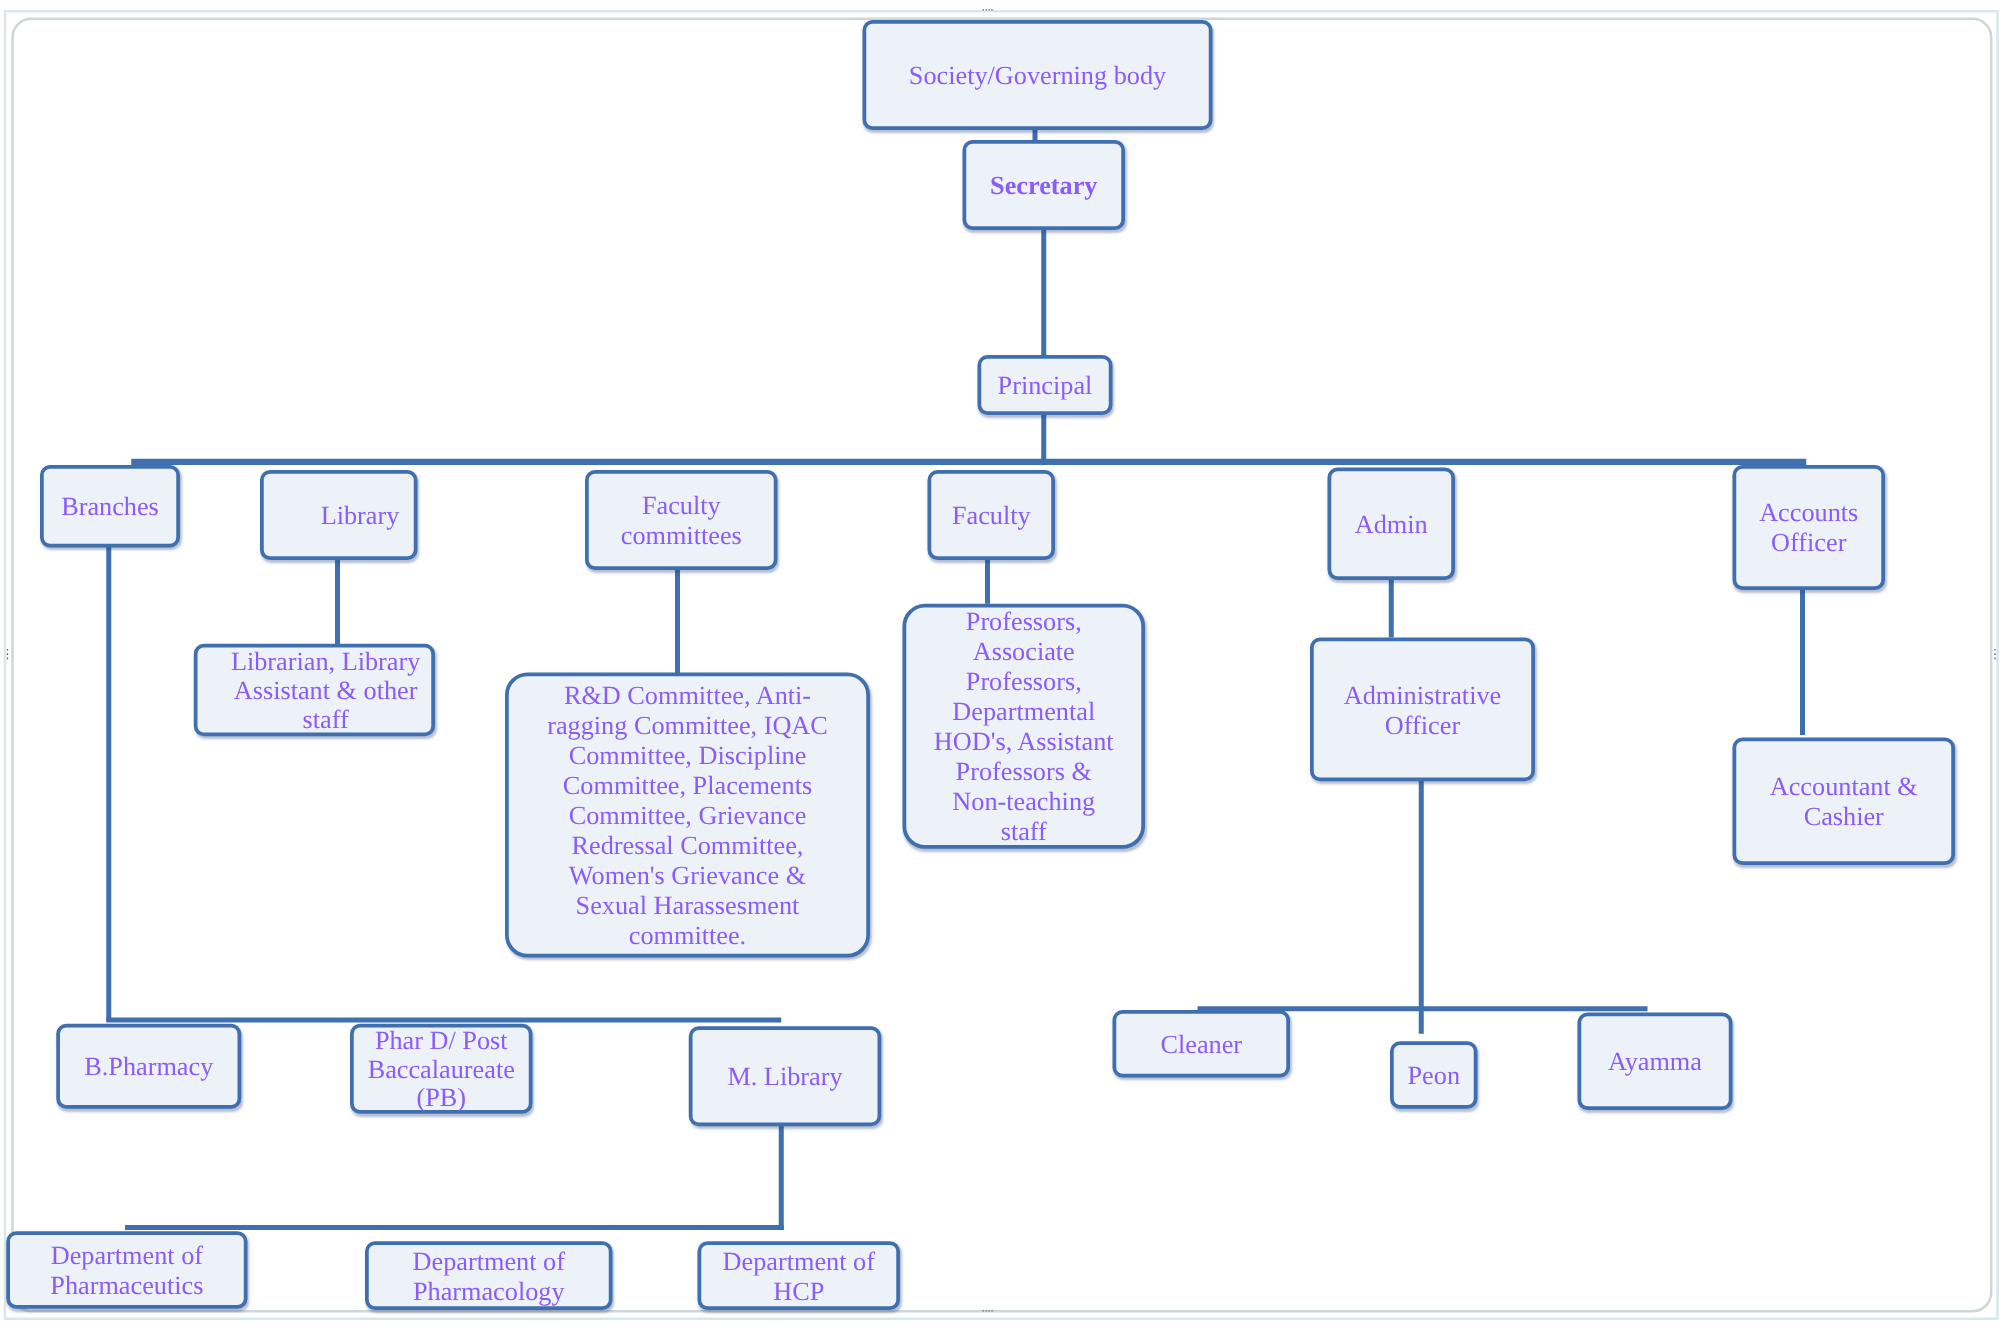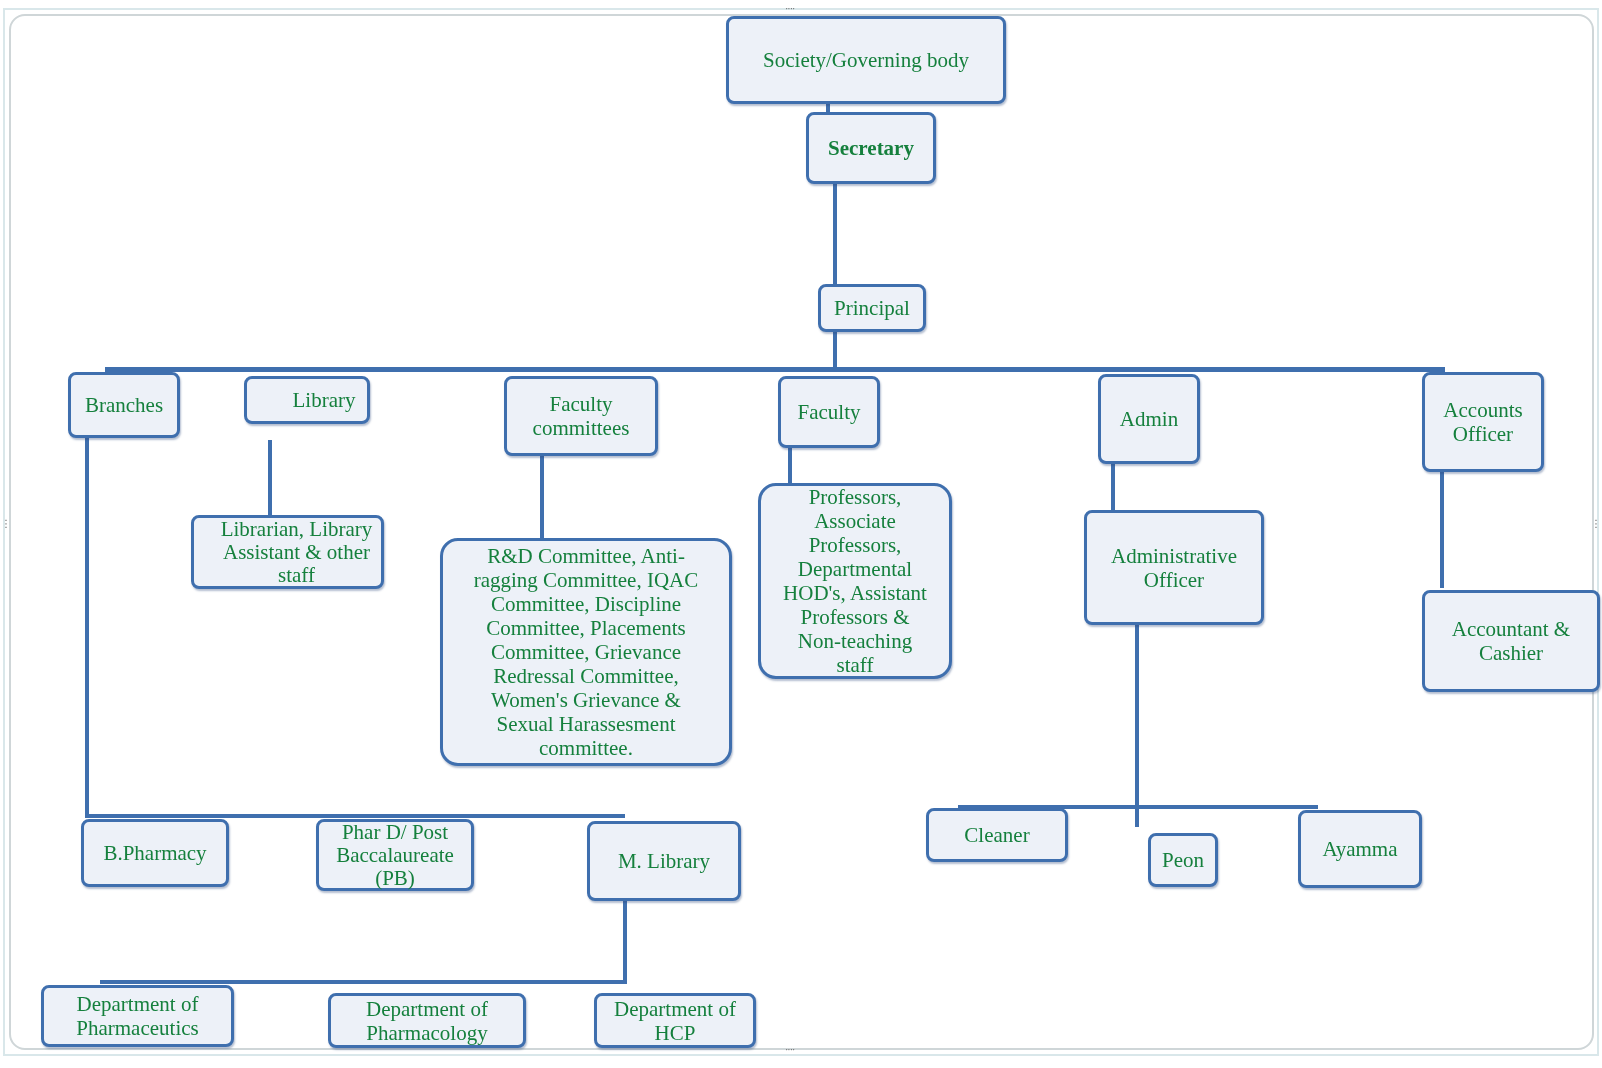--- a/index.html
+++ b/index.html
@@ -2,22 +2,22 @@
 <html><head>
 <meta charset="utf-8">
 <style>
   html,body{margin:0;padding:0;background:#fff;}
   body{width:1602px;height:1068px;position:relative;overflow:hidden;font-family:"Liberation Serif",serif;}
   .frame{position:absolute;left:3px;top:8px;width:1596px;height:1048px;border:2px solid #d9e7ea;box-sizing:border-box;}
   .inner{position:absolute;left:9px;top:14px;width:1585px;height:1036px;border:2px solid #cfd6d8;border-radius:16px;box-sizing:border-box;background:#fff;}
   .handle{position:absolute;font-size:10px;color:#666;letter-spacing:-1px;line-height:8px;}
   .line{position:absolute;background:#3f6fae;}
   .box{position:absolute;box-sizing:border-box;border:3px solid #3f6fae;border-radius:8px;background:#edf1f8;
-       display:flex;align-items:center;justify-content:center;text-align:center;color:#15803d;font-size:21px;line-height:24px;
-       box-shadow:1px 2px 2px rgba(40,70,120,.35);padding:0 4px;white-space:pre-line;margin-left:36px;}
+       display:flex;align-items:center;justify-content:center;text-align:center;color:#8b5cf6;font-size:21px;line-height:24px;
+       box-shadow:1px 2px 2px rgba(40,70,120,.35);padding:0 4px;white-space:pre-line;}
   .box.big{border-radius:18px;}
 </style>
 </head>
 <body>
 
 <div class="frame"></div>
 <div class="inner"></div>
 <div class="handle" style="left:785px;top:5px;">····</div>
 <div class="handle" style="left:785px;top:1046px;">····</div>
 <div class="handle" style="left:1px;top:520px;">⋮</div>
@@ -37,21 +37,21 @@
 <div class="line" style="left:623px;top:900px;width:4px;height:84px;"></div>
 <div class="line" style="left:100px;top:980px;width:527px;height:4px;"></div>
 <div class="line" style="left:1135px;top:622px;width:4px;height:205px;"></div>
 <div class="line" style="left:958px;top:805px;width:360px;height:4px;"></div>
 
 <div class="box" style="left:690px;top:16px;width:280px;height:88px;">Society/Governing body</div>
 <div class="box" style="left:770px;top:112px;width:130px;height:72px;font-weight:bold;">Secretary</div>
 <div class="box" style="left:782px;top:284px;width:108px;height:48px;">Principal</div>
 
 <div class="box" style="left:32px;top:372px;width:112px;height:66px;">Branches</div>
-<div class="box" style="left:208px;top:376px;width:126px;height:48px;padding-left:38px;">Library</div>
+<div class="box" style="left:208px;top:376px;width:126px;height:72px;padding-left:38px;">Library</div>
 <div class="box" style="left:468px;top:376px;width:154px;height:80px;">Faculty
 committees</div>
 <div class="box" style="left:742px;top:376px;width:102px;height:72px;">Faculty</div>
 <div class="box" style="left:1062px;top:374px;width:102px;height:90px;">Admin</div>
 <div class="box" style="left:1386px;top:372px;width:122px;height:100px;">Accounts
 Officer</div>
 
 <div class="box" style="left:155px;top:515px;width:193px;height:74px;line-height:23px;padding-left:22px;">Librarian, Library
 Assistant &amp; other
 staff</div>
@@ -71,21 +71,21 @@
 HOD's, Assistant
 Professors &amp;
 Non-teaching
 staff</div>
 <div class="box" style="left:1048px;top:510px;width:180px;height:115px;">Administrative
 Officer</div>
 <div class="box" style="left:1386px;top:590px;width:178px;height:102px;">Accountant &amp;
 Cashier</div>
 
 <div class="box" style="left:45px;top:819px;width:148px;height:68px;">B.Pharmacy</div>
-<div class="box" style="left:280px;top:819px;width:158px;height:72px;line-height:23px;">Phar D/ Post
+<div class="box" style="left:280px;top:819px;width:146px;height:72px;line-height:23px;">Phar D/ Post
 Baccalaureate
 (PB)</div>
 <div class="box" style="left:551px;top:821px;width:154px;height:80px;">M. Library</div>
 
 <div class="box" style="left:5px;top:985px;width:193px;height:62px;">Department of
 Pharmaceutics</div>
 <div class="box" style="left:292px;top:993px;width:198px;height:55px;">Department of
 Pharmacology</div>
 <div class="box" style="left:558px;top:993px;width:162px;height:55px;">Department of
 HCP</div>

